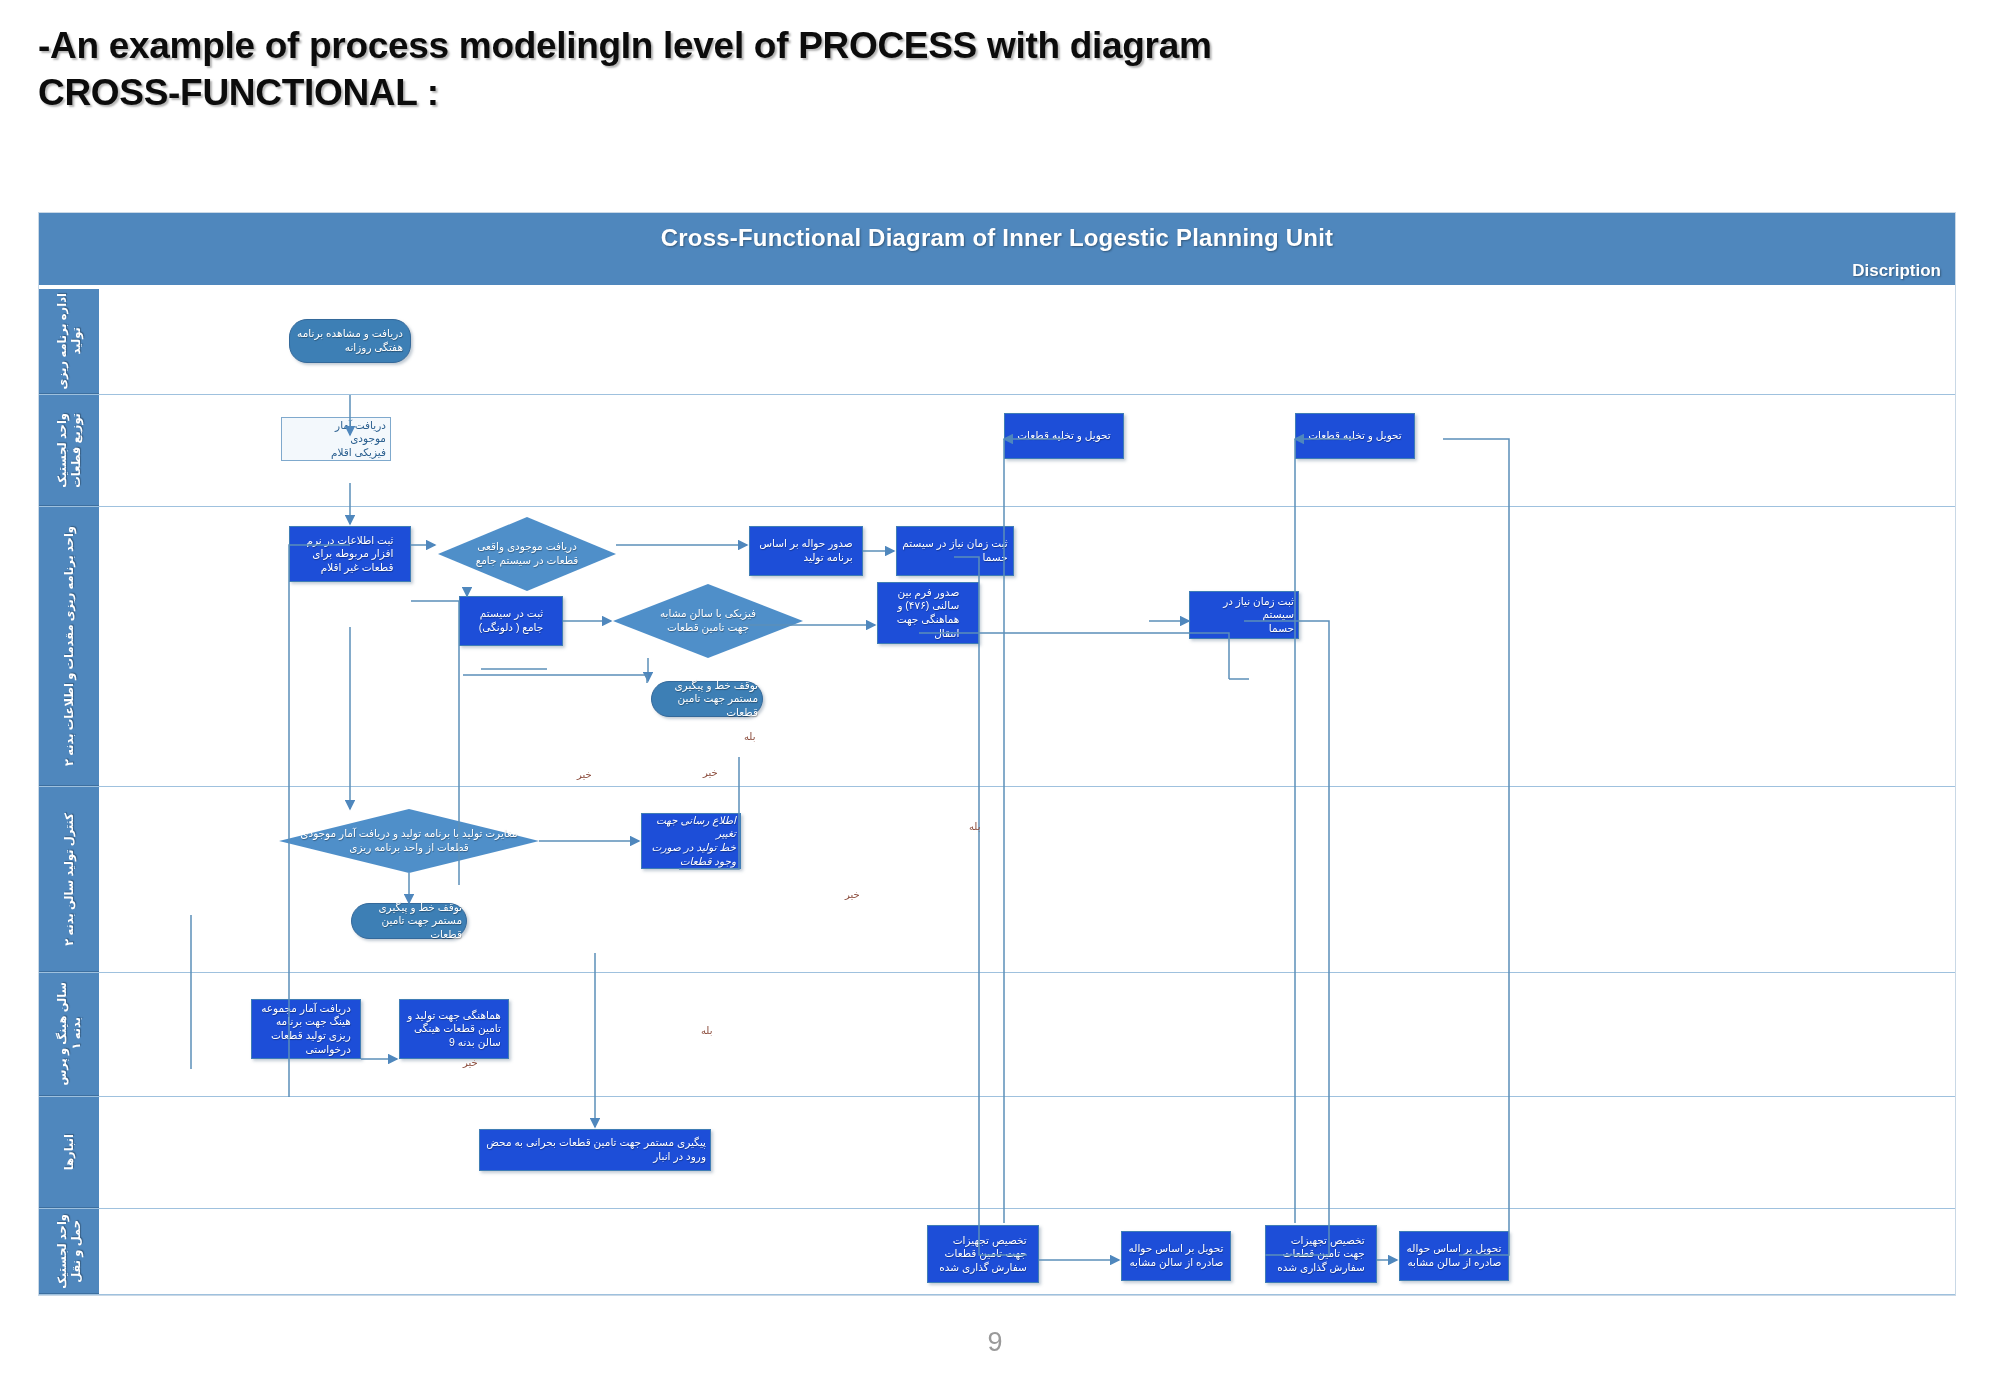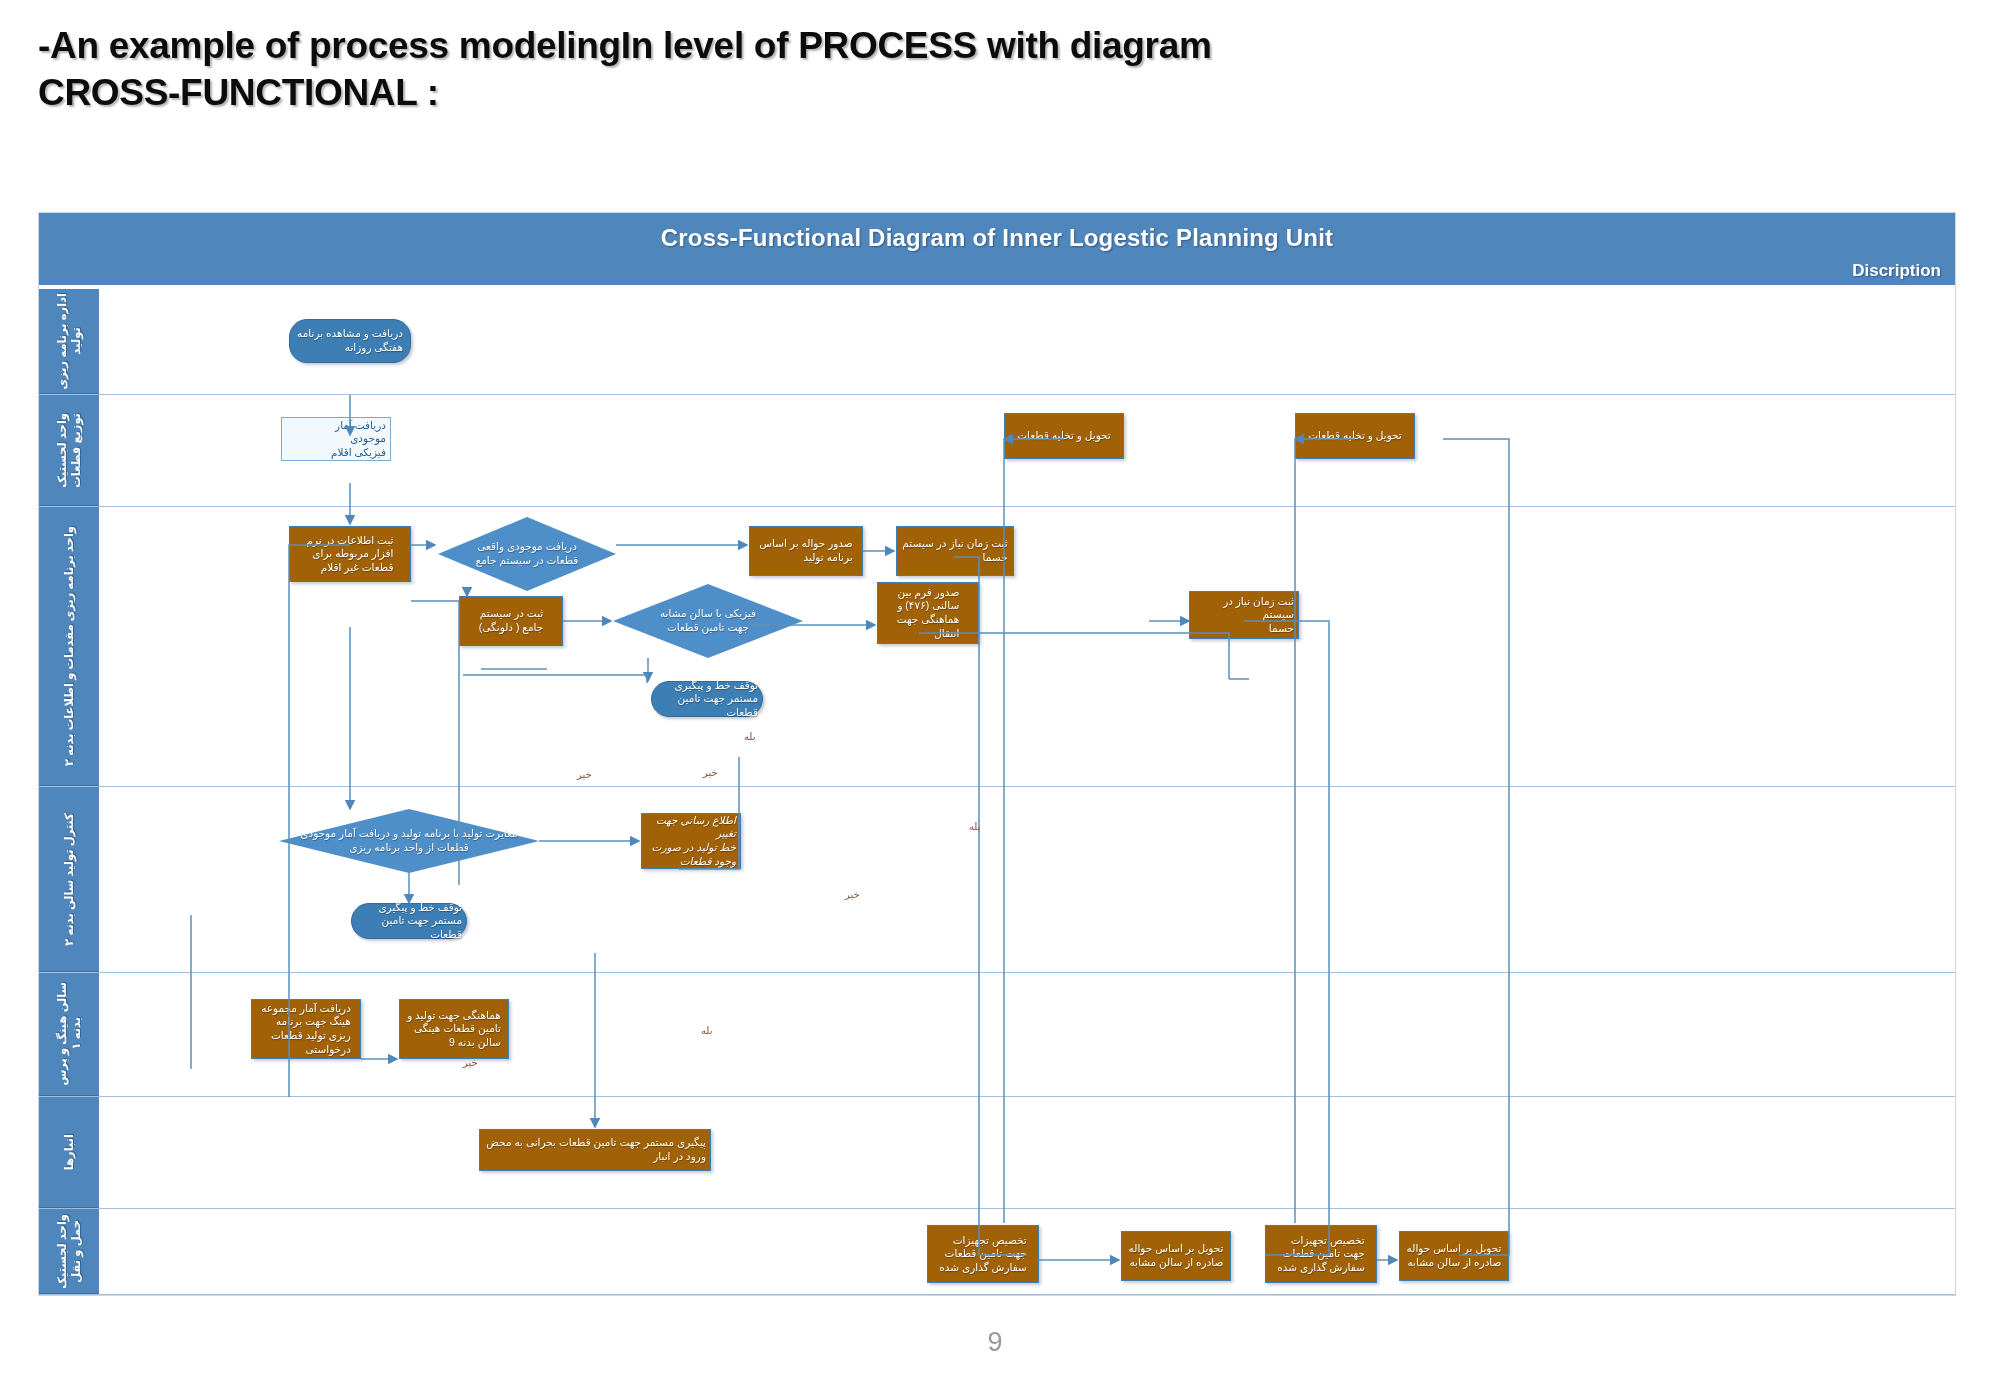--- a/index.html
+++ b/index.html
@@ -55,21 +55,21 @@
   }
   .lane-body{position:absolute;left:60px;right:0;top:0;height:100%;}
   
   .node{
     position:absolute;box-sizing:border-box;
     display:flex;align-items:center;justify-content:center;text-align:right;
     color:#ffffff;font-size:10.5px;line-height:1.3;direction:rtl;
     padding:3px 4px;white-space:pre-line;
     text-shadow:.5px .5px 1px rgba(0,0,0,.35);
   }
-  .rect{background:#a16207;border:1px solid #3f7db5;
+  .rect{background:#1d4ed8;border:1px solid #3f7db5;
         box-shadow:2px 2px 3px rgba(120,140,160,.45);}
   .term{background:#3d7fb5;border:1px solid #34699a;border-radius:18px;
         box-shadow:2px 2px 3px rgba(120,140,160,.45);}
   .doc{background:#f3f8fc;border:1px solid #7fa9cd;color:#2a5f8f;
        text-shadow:none;border-radius:0 0 0 0;}
   .diamond-wrap{position:absolute;}
   .diamond-shape{
     position:absolute;inset:0;background:#4f8fc9;
     clip-path:polygon(50% 0,100% 50%,50% 100%,0 50%);
     filter:drop-shadow(2px 2px 2px rgba(120,140,160,.4));

